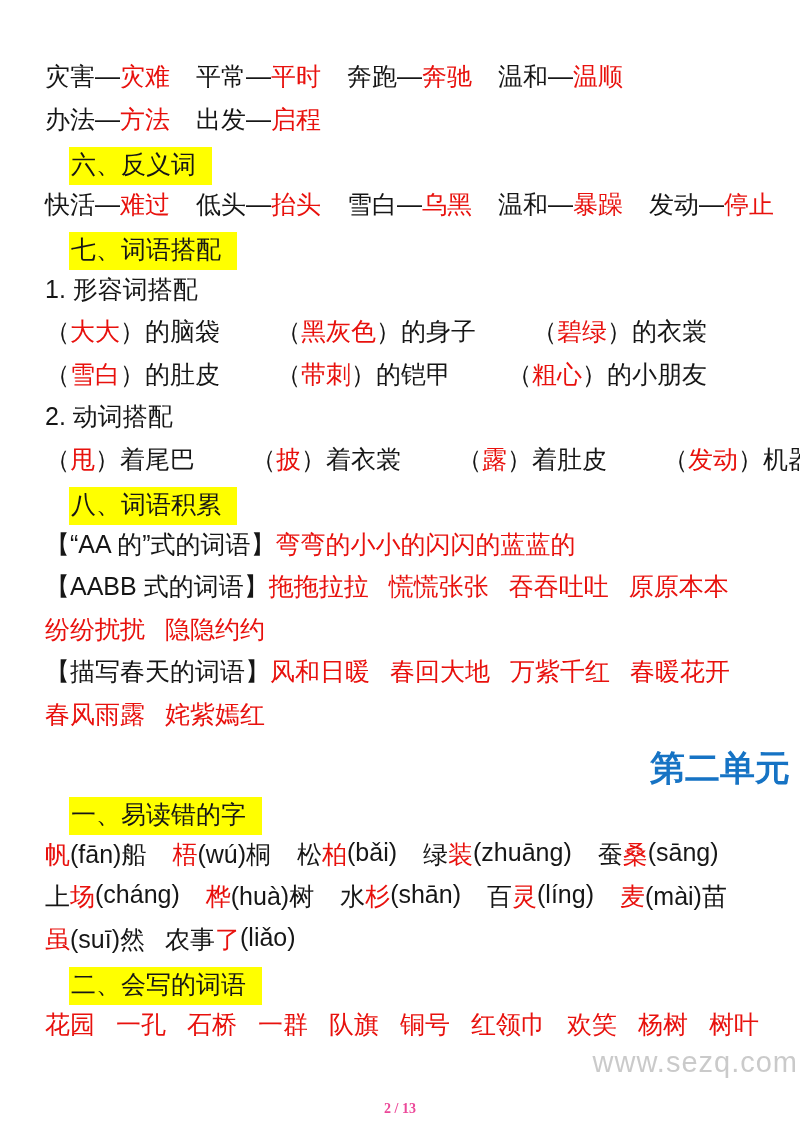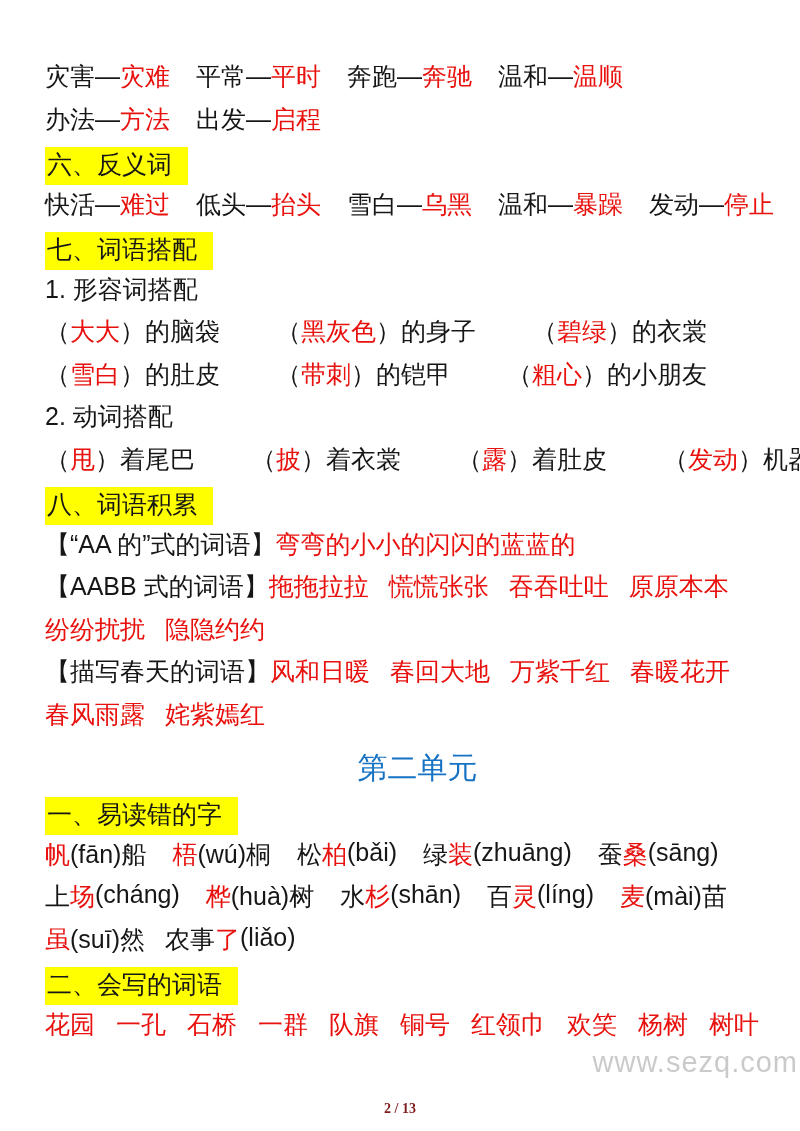--- a/index.html
+++ b/index.html
@@ -17,29 +17,30 @@
   .gap-md{column-gap:26px}
   .gap-lg{column-gap:20px}
   .gap-xl{column-gap:56px}
   .word{display:inline-flex;}
   .ink{color:var(--ink,#161616);}
   .red{color:var(--red,#e8110d);}
   .header-line{height:42.5px;display:flex;align-items:center;}
   .header-highlight{
     background:var(--hl,#ffff00);font-size:25px;color:var(--ink,#161616);
     padding:1px 16px 4px 2px;
+    margin-left:24px;
   }
   .unit-title{
-    height:55px;line-height:55px;text-align:center;
-    font-size:30px;font-weight:normal;color:var(--blue,#1673c4);
+    height:55px;line-height:55px;text-align:right;
+    font-size:35px;font-weight:bold;color:var(--blue,#1673c4);
   }
   .footer{
     position:absolute;bottom:14px;left:0;width:100%;text-align:center;
     font-family:"Liberation Serif","DejaVu Serif",serif;font-weight:bold;
-    font-size:14px;color:#7f1d1d;
+    font-size:14px;color:#ec4899;
   }
   .watermark{
     position:absolute;top:1046px;right:2px;
     font-size:29px;letter-spacing:1px;color:var(--wm,#a8a8a8);opacity:.6;
     font-family:"Liberation Sans",sans-serif;
   }
 </style>
 </head>
 <body style="--red: #e8110d; --blue: #1673c4; --ink: #161616; --hl: #ffff00; --wm: #a8a8a8;">
 

